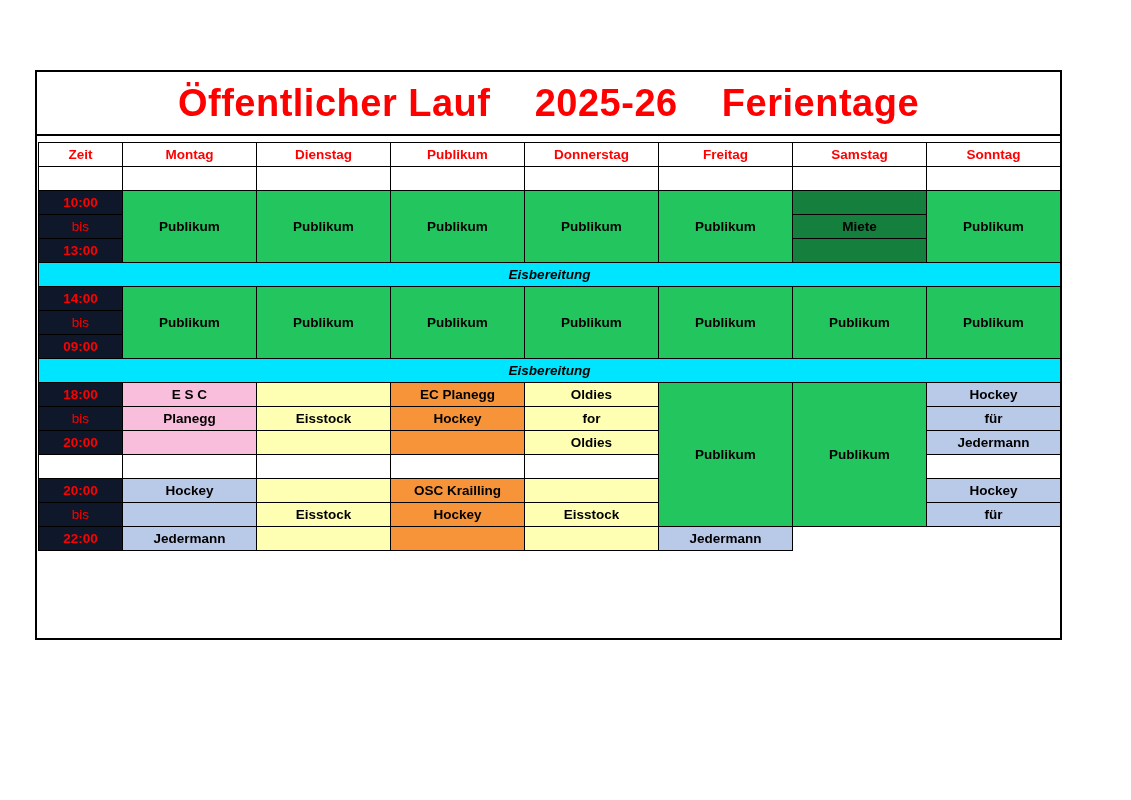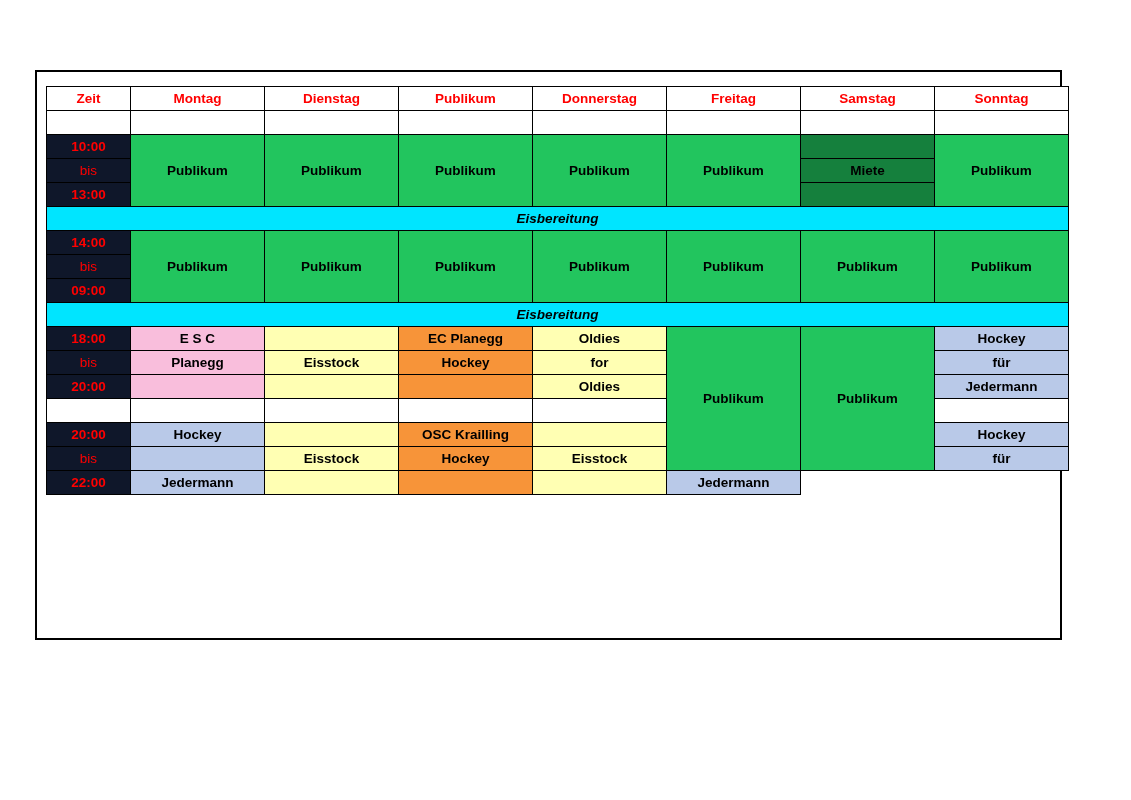--- a/index.html
+++ b/index.html
@@ -34,21 +34,21 @@
     justify-content: center;
   }
   .title {
     color: #ff0000;
     font-size: 38px;
     font-weight: bold;
     letter-spacing: 0.5px;
     white-space: pre;
   }
   .grid-wrap {
-    padding: 8px;
+    padding: 0;
   }
   table.sched {
     border-collapse: collapse;
     table-layout: fixed;
     width: 1021px;
     margin-left: 1px;
     margin-top: 6px;
   }
   table.sched td {
     border: 1px solid #000000;
@@ -96,20 +96,23 @@
   .light { font-weight: normal; }
   .spacer-row td { height: 14px; border: 1px solid #000000; background: #ffffff; }
   .thin-row td { height: 22px; }
 </style>
 </head>
 <body>
 
 <div id="page">
   <div class="sheet">
 
+    <div class="title-row">
+      <div class="title">Öffentlicher Lauf    2025-26    Ferientage</div>
+    </div>
 
     <div class="grid-wrap">
       <table class="sched">
         <colgroup>
           <col class="c-time">
           <col class="c-day">
             <col class="c-day">
             <col class="c-day">
             <col class="c-day">
           <col class="c-day2">

